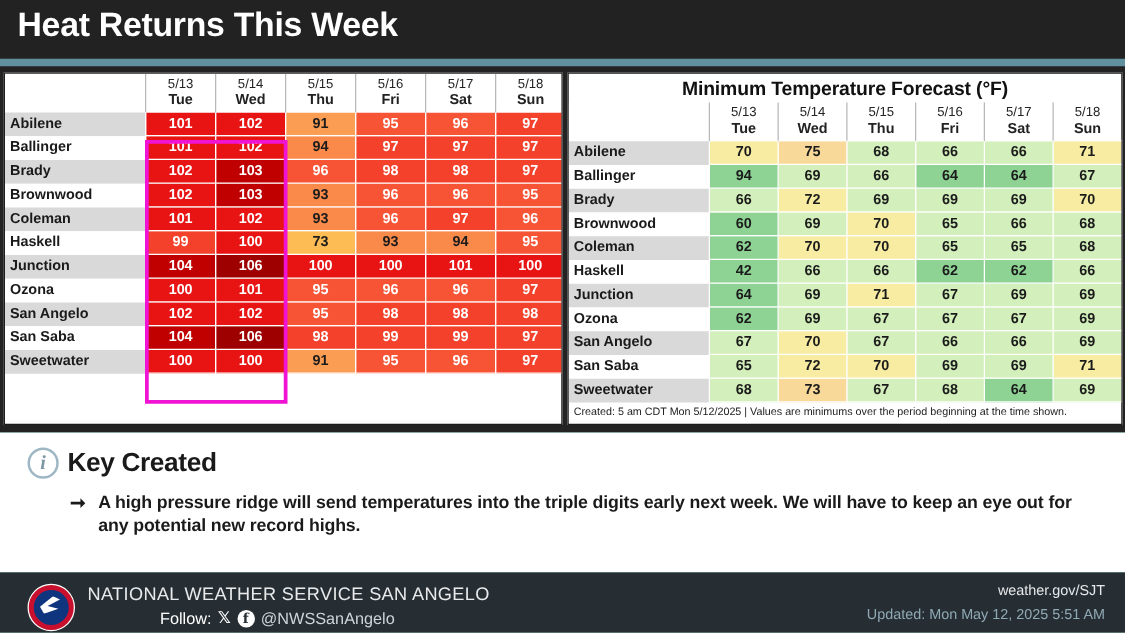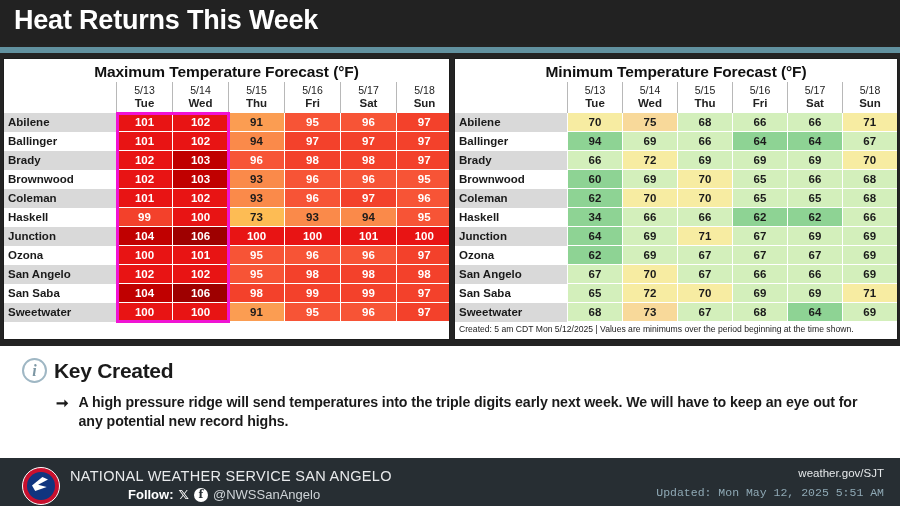--- a/index.html
+++ b/index.html
@@ -170,57 +170,56 @@
     clip-path:polygon(0% 60%,65% 0%,100% 18%,38% 55%,92% 72%,20% 100%);
   }
   .nws-name{
     position:absolute;left:70px;top:10px;
     font-size:14.5px;color:#e8eaec;letter-spacing:0.3px;
   }
   .follow-row{
     position:absolute;left:128px;top:29px;
     display:flex;align-items:center;gap:5px;
   }
-  .follow-label{font-size:13px;font-weight:bold;color:#ffffff;}
+  .follow-label{font-size:13px;font-weight:normal;color:#ffffff;}
   .x-icon{
     font-size:13px;font-weight:bold;color:#ffffff;
     font-family:"DejaVu Sans", sans-serif;
   }
   .fb-icon{
     width:14px;height:14px;border-radius:50%;
     background:#ffffff;color:#272e33;
     font-size:11px;font-weight:bold;
     display:flex;align-items:center;justify-content:center;
     font-family:"DejaVu Serif", serif;
   }
   .handle{font-size:13px;color:#cfd4d8;}
   .web{
     position:absolute;right:16px;top:9px;
     font-size:11.5px;color:#e6e9eb;text-align:right;
   }
   .updated{
     position:absolute;right:16px;top:28px;
-    font-size:11.5px;color:#8fa9b5;text-align:center;font-family:Liberation Mono, monospace;
+    font-size:11.5px;color:#8fa9b5;text-align:center;
   }
 </style>
 </head>
 <body>
 
 <div class="canvas">
 
   <div class="titlebar">
     <div class="title-text">Heat Returns This Week</div>
   </div>
   <div class="blackband"></div>
   <div class="accent-inner"></div>
 
   <div class="tables-bg"></div>
 
   <div class="tbl-panel" id="panel-max">
-    <div class="tbl-title">Maximum Temperature Forecast (°F)</div>
     <table class="fc">
       <thead>
         <tr>
           <th class="hdr-blank"></th>
         <th class="hdr-day" style="width: 55px;">
               <span class="d1">5/13</span>
               <span class="d2">Tue</span>
             </th>
             <th class="hdr-day" style="width: 55px;">
               <span class="d1">5/14</span>
@@ -422,21 +421,21 @@
             <td class="city">Coleman</td>
             <td class="val" style="background: rgb(142, 211, 148); color: rgb(27, 27, 27);">62</td>
             <td class="val" style="background: rgb(247, 236, 162); color: rgb(27, 27, 27);">70</td>
             <td class="val" style="background: rgb(247, 236, 162); color: rgb(27, 27, 27);">70</td>
             <td class="val" style="background: rgb(211, 239, 187); color: rgb(27, 27, 27);">65</td>
             <td class="val" style="background: rgb(211, 239, 187); color: rgb(27, 27, 27);">65</td>
             <td class="val" style="background: rgb(211, 239, 187); color: rgb(27, 27, 27);">68</td>
           </tr>
           <tr class="r-even">
             <td class="city">Haskell</td>
-            <td class="val" style="background: rgb(142, 211, 148); color: rgb(27, 27, 27);">34</td>
+            <td class="val" style="background: rgb(142, 211, 148); color: rgb(27, 27, 27);">42</td>
             <td class="val" style="background: rgb(211, 239, 187); color: rgb(27, 27, 27);">66</td>
             <td class="val" style="background: rgb(211, 239, 187); color: rgb(27, 27, 27);">66</td>
             <td class="val" style="background: rgb(142, 211, 148); color: rgb(27, 27, 27);">62</td>
             <td class="val" style="background: rgb(142, 211, 148); color: rgb(27, 27, 27);">62</td>
             <td class="val" style="background: rgb(211, 239, 187); color: rgb(27, 27, 27);">66</td>
           </tr>
           <tr class="r-odd">
             <td class="city">Junction</td>
             <td class="val" style="background: rgb(142, 211, 148); color: rgb(27, 27, 27);">64</td>
             <td class="val" style="background: rgb(211, 239, 187); color: rgb(27, 27, 27);">69</td>

